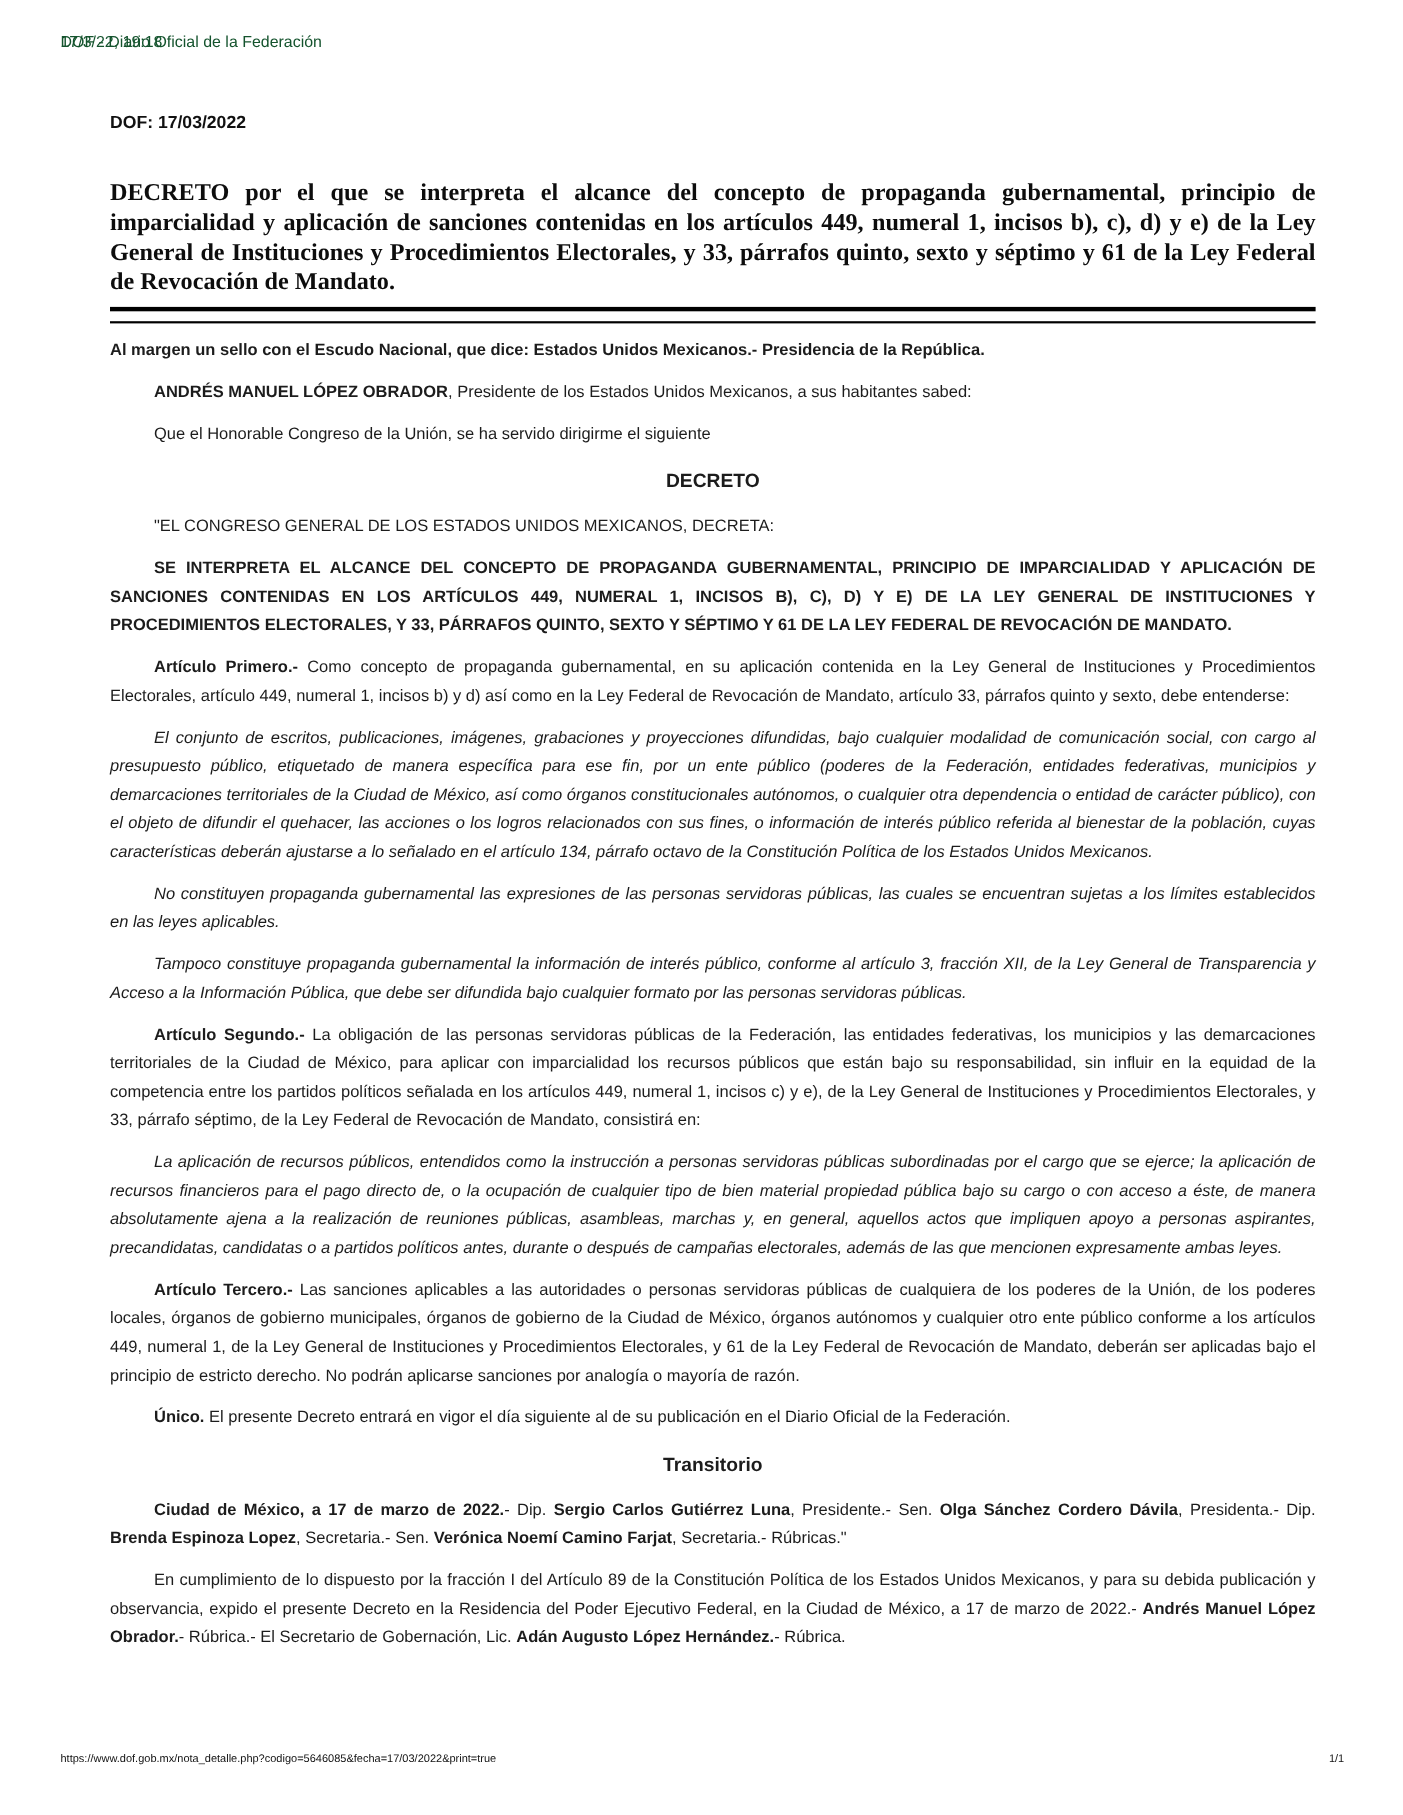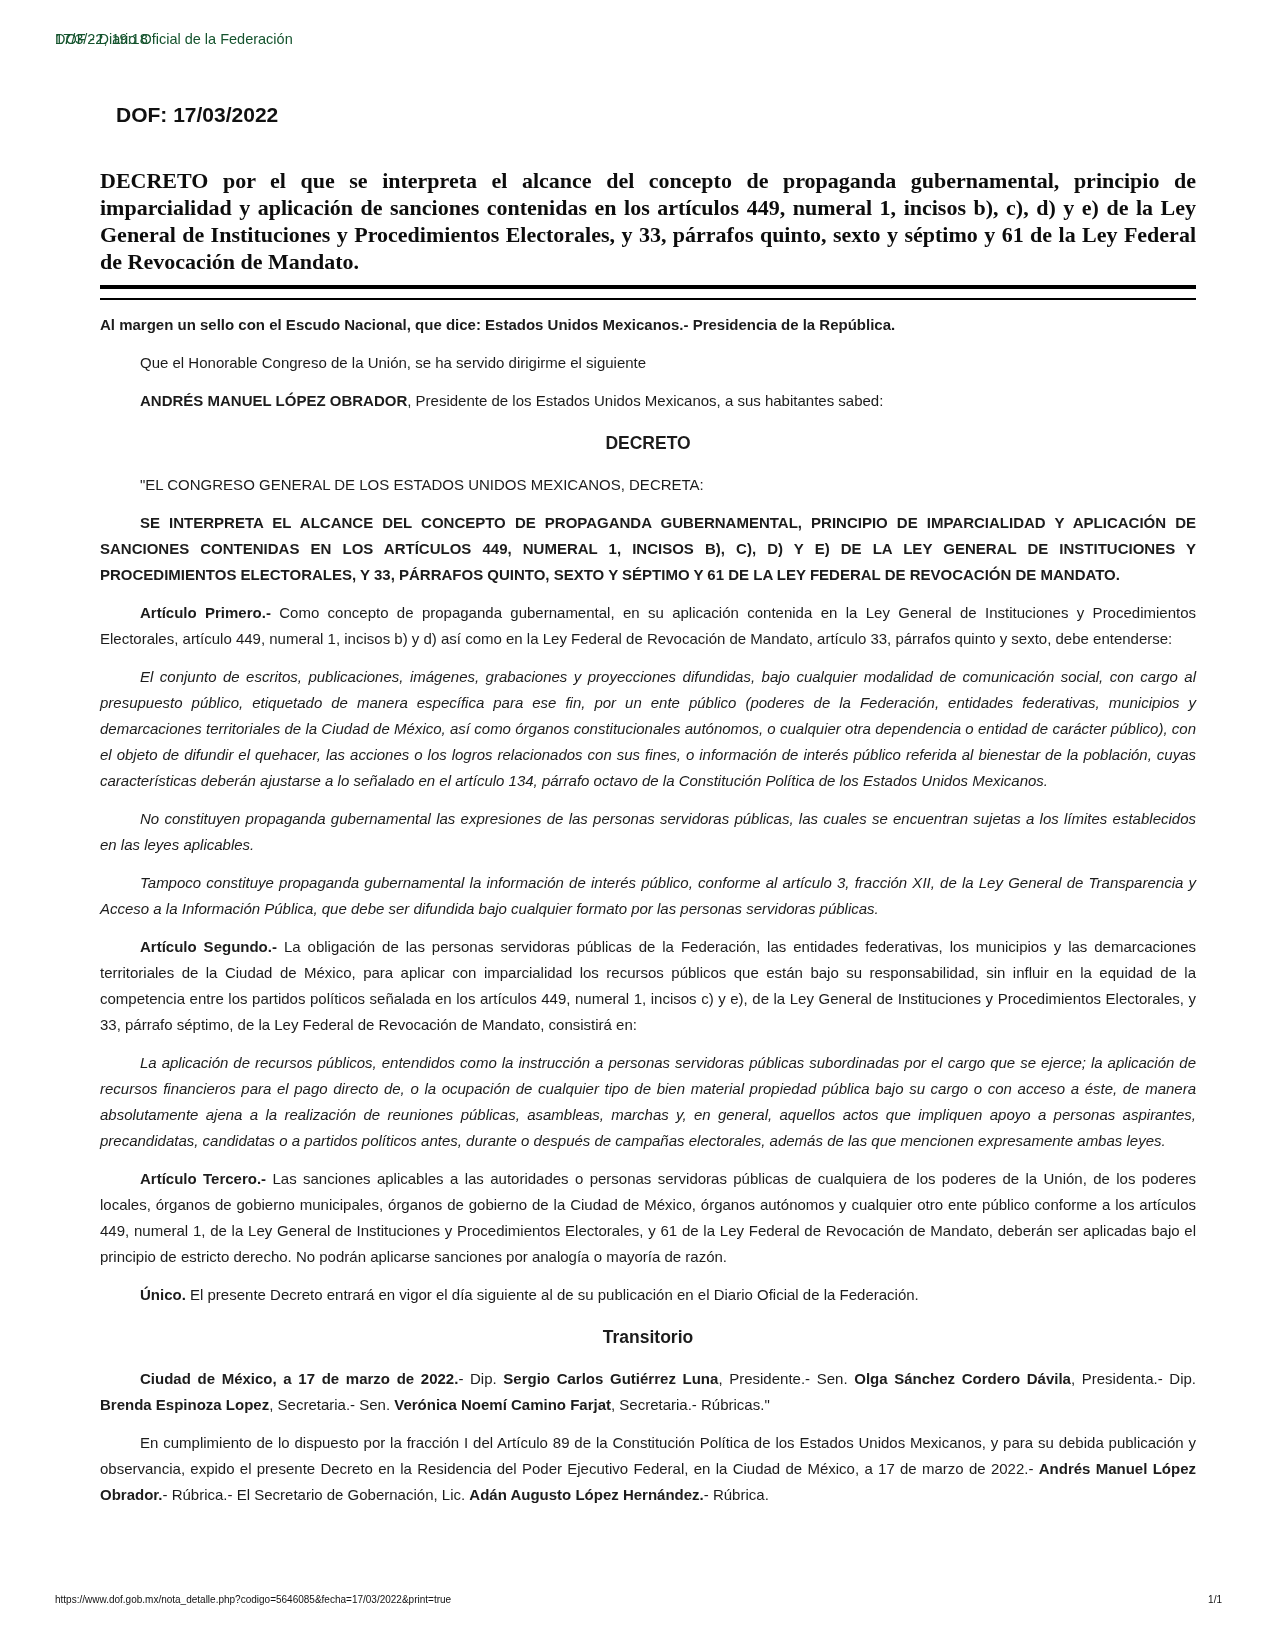--- a/index.html
+++ b/index.html
@@ -32,22 +32,22 @@
   }
   .print-footer .ftr-url { position: absolute; left: 0; top: 0; }
   .print-footer .ftr-page { position: absolute; right: 0; top: 0; }
 
   
   .content {
     position: absolute;
     top: 0; left: 100px; right: 79px;
   }
   .date-heading {
-    margin: 103px 0 40px 16px;
-    font-size: 21px;
+    margin: 103px 0 40px 0;
+    font-size: 16px;
     font-weight: bold;
     color: #111;
   }
   .decree-title {
     font-family: "Liberation Serif", serif;
     font-weight: bold;
     font-size: 22px;
     line-height: 27px;
     text-align: justify;
     color: #0d0d0d;
@@ -87,22 +87,22 @@
     <span class="hdr-center">DOF - Diario Oficial de la Federación</span>
   </div>
 
   <div class="content">
     <div class="date-heading">DOF: 17/03/2022</div>
     <p class="decree-title">DECRETO por el que se interpreta el alcance del concepto de propaganda gubernamental, principio de imparcialidad y aplicación de sanciones contenidas en los artículos 449, numeral 1, incisos b), c), d) y e) de la Ley General de Instituciones y Procedimientos Electorales, y 33, párrafos quinto, sexto y séptimo y 61 de la Ley Federal de Revocación de Mandato.</p>
     <div class="rule-thick"></div>
     <div class="rule-thin"></div>
     <div class="body-paragraphs" id="doc-paragraphs">
         <p class="para p-seal"><span class="seg-bold">Al margen un sello con el Escudo Nacional, que dice: Estados Unidos Mexicanos.- Presidencia de la República.</span></p>
+        <p class="para p-body"><span class="seg-bold">ANDRÉS MANUEL LÓPEZ OBRADOR</span><span>, Presidente de los Estados Unidos Mexicanos, a sus habitantes sabed:</span></p>
         <p class="para p-body"><span>Que el Honorable Congreso de la Unión, se ha servido dirigirme el siguiente</span></p>
-        <p class="para p-body"><span class="seg-bold">ANDRÉS MANUEL LÓPEZ OBRADOR</span><span>, Presidente de los Estados Unidos Mexicanos, a sus habitantes sabed:</span></p>
         <p class="para p-heading"><span>DECRETO</span></p>
         <p class="para p-body"><span>"EL CONGRESO GENERAL DE LOS ESTADOS UNIDOS MEXICANOS, DECRETA:</span></p>
         <p class="para p-body p-allbold"><span>SE INTERPRETA EL ALCANCE DEL CONCEPTO DE PROPAGANDA GUBERNAMENTAL, PRINCIPIO DE IMPARCIALIDAD Y APLICACIÓN DE SANCIONES CONTENIDAS EN LOS ARTÍCULOS 449, NUMERAL 1, INCISOS B), C), D) Y E) DE LA LEY GENERAL DE INSTITUCIONES Y PROCEDIMIENTOS ELECTORALES, Y 33, PÁRRAFOS QUINTO, SEXTO Y SÉPTIMO Y 61 DE LA LEY FEDERAL DE REVOCACIÓN DE MANDATO.</span></p>
         <p class="para p-body"><span class="seg-bold">Artículo Primero.-</span><span> Como concepto de propaganda gubernamental, en su aplicación contenida en la Ley General de Instituciones y Procedimientos Electorales, artículo 449, numeral 1, incisos b) y d) así como en la Ley Federal de Revocación de Mandato, artículo 33, párrafos quinto y sexto, debe entenderse:</span></p>
         <p class="para p-body p-italic"><span>El conjunto de escritos, publicaciones, imágenes, grabaciones y proyecciones difundidas, bajo cualquier modalidad de comunicación social, con cargo al presupuesto público, etiquetado de manera específica para ese fin, por un ente público (poderes de la Federación, entidades federativas, municipios y demarcaciones territoriales de la Ciudad de México, así como órganos constitucionales autónomos, o cualquier otra dependencia o entidad de carácter público), con el objeto de difundir el quehacer, las acciones o los logros relacionados con sus fines, o información de interés público referida al bienestar de la población, cuyas características deberán ajustarse a lo señalado en el artículo 134, párrafo octavo de la Constitución Política de los Estados Unidos Mexicanos.</span></p>
         <p class="para p-body p-italic"><span>No constituyen propaganda gubernamental las expresiones de las personas servidoras públicas, las cuales se encuentran sujetas a los límites establecidos en las leyes aplicables.</span></p>
         <p class="para p-body p-italic"><span>Tampoco constituye propaganda gubernamental la información de interés público, conforme al artículo 3, fracción XII, de la Ley General de Transparencia y Acceso a la Información Pública, que debe ser difundida bajo cualquier formato por las personas servidoras públicas.</span></p>
         <p class="para p-body"><span class="seg-bold">Artículo Segundo.-</span><span> La obligación de las personas servidoras públicas de la Federación, las entidades federativas, los municipios y las demarcaciones territoriales de la Ciudad de México, para aplicar con imparcialidad los recursos públicos que están bajo su responsabilidad, sin influir en la equidad de la competencia entre los partidos políticos señalada en los artículos 449, numeral 1, incisos c) y e), de la Ley General de Instituciones y Procedimientos Electorales, y 33, párrafo séptimo, de la Ley Federal de Revocación de Mandato, consistirá en:</span></p>
         <p class="para p-body p-italic"><span>La aplicación de recursos públicos, entendidos como la instrucción a personas servidoras públicas subordinadas por el cargo que se ejerce; la aplicación de recursos financieros para el pago directo de, o la ocupación de cualquier tipo de bien material propiedad pública bajo su cargo o con acceso a éste, de manera absolutamente ajena a la realización de reuniones públicas, asambleas, marchas y, en general, aquellos actos que impliquen apoyo a personas aspirantes, precandidatas, candidatas o a partidos políticos antes, durante o después de campañas electorales, además de las que mencionen expresamente ambas leyes.</span></p>
         <p class="para p-body"><span class="seg-bold">Artículo Tercero.-</span><span> Las sanciones aplicables a las autoridades o personas servidoras públicas de cualquiera de los poderes de la Unión, de los poderes locales, órganos de gobierno municipales, órganos de gobierno de la Ciudad de México, órganos autónomos y cualquier otro ente público conforme a los artículos 449, numeral 1, de la Ley General de Instituciones y Procedimientos Electorales, y 61 de la Ley Federal de Revocación de Mandato, deberán ser aplicadas bajo el principio de estricto derecho. No podrán aplicarse sanciones por analogía o mayoría de razón.</span></p>

